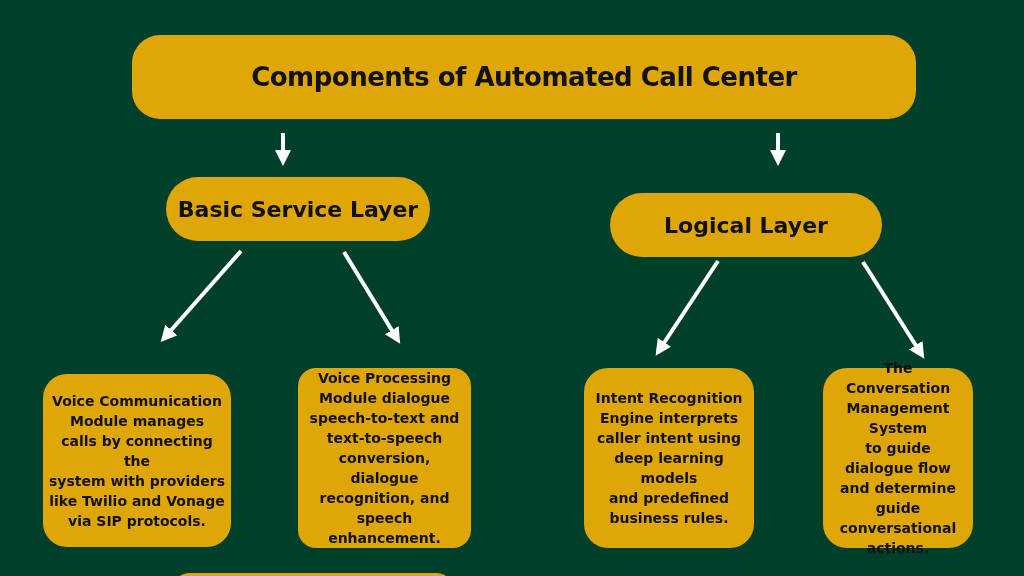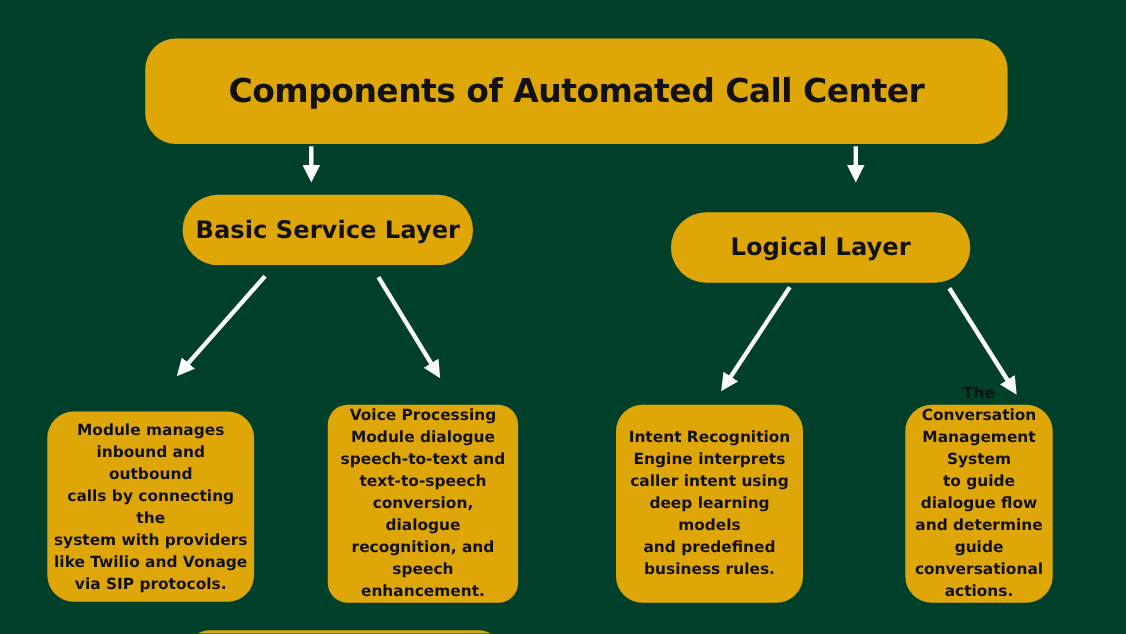--- a/index.html
+++ b/index.html
@@ -1,32 +1,32 @@
 <!DOCTYPE html>
 <html><head>
 <meta charset="utf-8">
 <style>
   html, body { margin:0; padding:0; }
   body { width:1024px; height:576px; background:#00402b; position:relative; overflow:hidden;
          font-family:"Liberation Sans", sans-serif; }
   .box { position:absolute; background:#dea606; color:#111; display:flex; align-items:center;
          justify-content:center; text-align:center; box-sizing:border-box; }
-  .title { left:132px; top:35px; width:784px; height:96px; border-radius:28px;
-           font-size:30px; font-weight:bold; font-family:"DejaVu Sans", sans-serif; letter-spacing:-0.5px; }
+  .title { left:132px; top:35px; width:784px; height:84px; border-radius:28px;
+           font-size:26px; font-weight:bold; font-family:"DejaVu Sans", sans-serif; letter-spacing:-0.5px; }
   .layer { height:64px; border-radius:32px; font-size:22px; font-weight:bold;
            font-family:"DejaVu Sans", sans-serif; }
   .layer-basic { left:166px; top:177px; width:264px; }
   .layer-logic { left:610px; top:177px; width:272px;margin-top:16px; }
   .card { top:368px; height:180px; border-radius:24px; font-size:14px; font-weight:bold;
           line-height:20px; padding:0 6px; font-family:"DejaVu Sans", sans-serif; }
   .card span { display:block; }
   .c1 { left:43px; width:188px; top:374px; height:173px; }
   .c2 { left:298px; width:173px;border-radius:18px; }
-  .c3 { left:560px; width:170px; }
-  .c4 { left:823px; width:134px;align-items:flex-end; }
+  .c3 { left:584px; width:170px; }
+  .c4 { left:823px; width:150px; }
   .bottom-box { left:172px; top:573px; width:282px; height:40px; border-radius:18px; }
   svg.arrows { position:absolute; left:0; top:0; width:1024px; height:576px; }
 </style>
 </head>
 <body>
 
 <svg class="arrows" viewBox="0 0 1024 576">
   <defs>
     <marker id="ah" markerWidth="4" markerHeight="4" refX="2" refY="2" orient="auto" markerUnits="strokeWidth">
       <path d="M0,0 L4,2 L0,4 z" fill="#ffffff"></path>
@@ -42,22 +42,22 @@
   </g>
 </svg>
 
 <div class="box title">Components of Automated Call Center</div>
 
 <div class="box layer layer-basic">Basic Service Layer</div>
 <div class="box layer layer-logic">Logical Layer</div>
 
 <div class="box card c1">
   <div>
+    <span>Voice Communication</span>
     <span>Module manages</span>
-    <span>inbound and outbound</span>
     <span>calls by connecting the</span>
     <span>system with providers</span>
     <span>like Twilio and Vonage</span>
     <span>via SIP protocols.</span>
   </div>
 </div>
 
 <div class="box card c2">
   <div>
     <span>Voice Processing</span>

